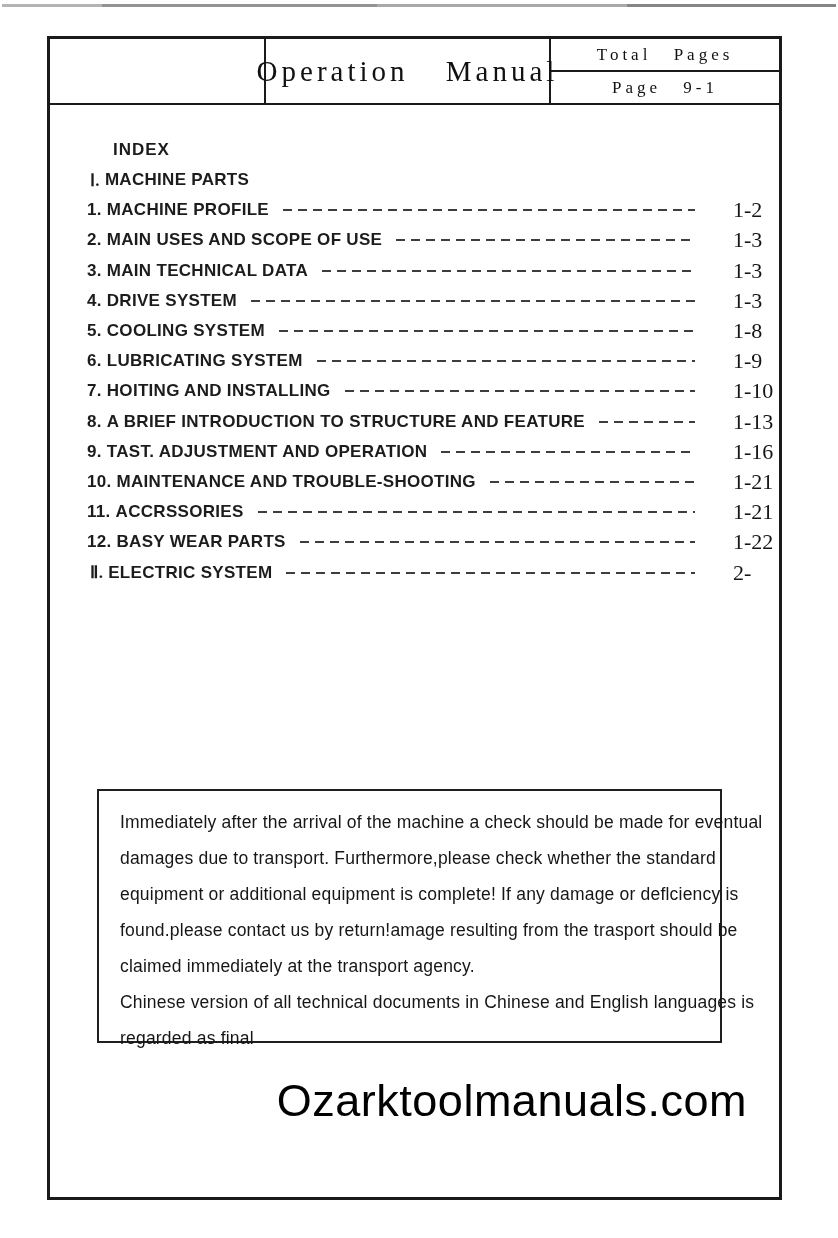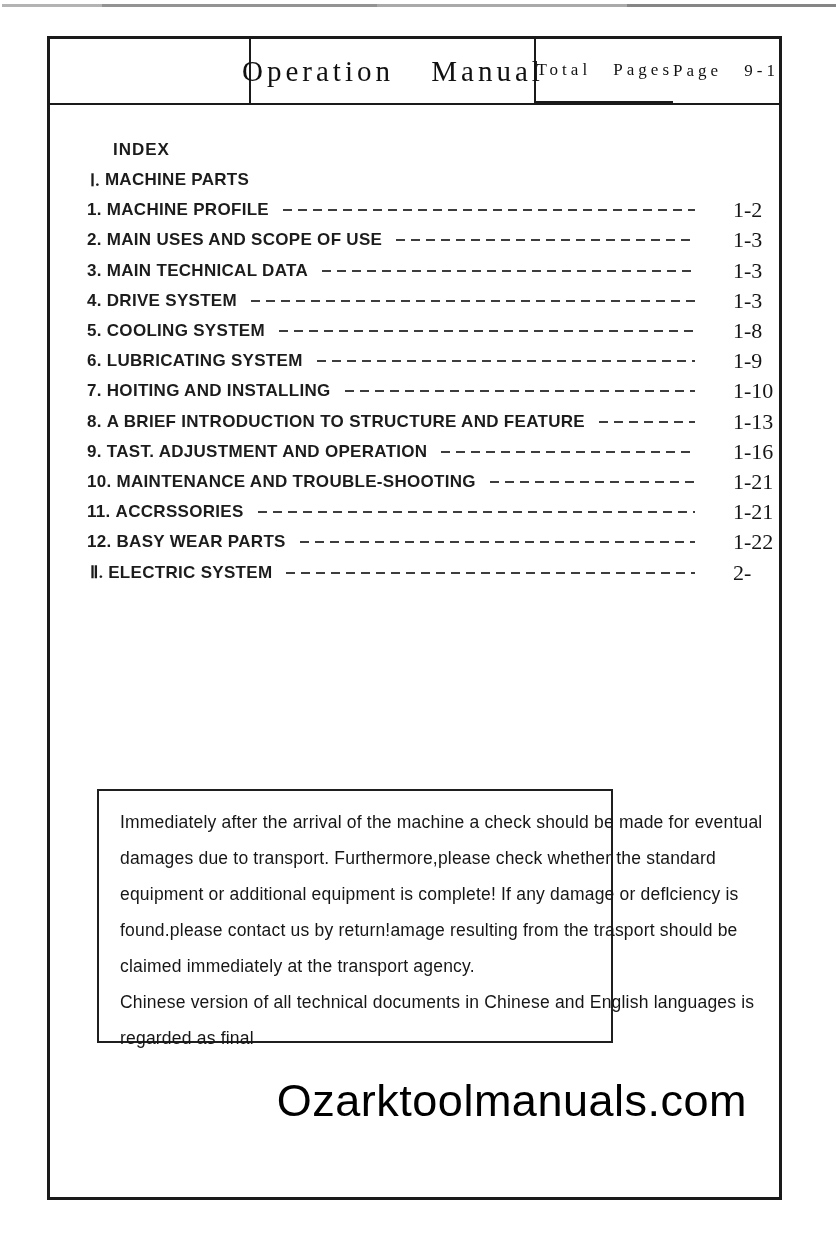--- a/index.html
+++ b/index.html
@@ -55,20 +55,21 @@
     font-family: "Liberation Serif", serif;
     font-size: 29px;
     letter-spacing: 4px;
     word-spacing: 26px;
     color: #111;
     white-space: nowrap;
   }
   .hcell-pages {
     flex: 1;
     display: flex;
+    flex-direction: column;
     font-family: "Liberation Serif", serif;
     color: #111;
     border-radius: 11px;
   }
   .hcell-total, .hcell-pageno {
     flex: 1;
     display: flex;
     align-items: center;
     justify-content: center;
     font-size: 17px;
@@ -129,21 +130,21 @@
     color: #151515;
     width: 46px;
     white-space: nowrap;
     margin-left: 28px;
   }
   
   .notice-box {
     position: absolute;
     left: 47px;
     top: 750px;
-    width: 516px;
+    width: 625px;
     height: 254px;
     border: 2px solid #1f1f1f;
     box-sizing: border-box;
     padding: 13px 18px 0 21px;
   }
   .notice-line {
     font-size: 17.5px;
     line-height: 36px;
     letter-spacing: 0.2px;
     color: #161616;

